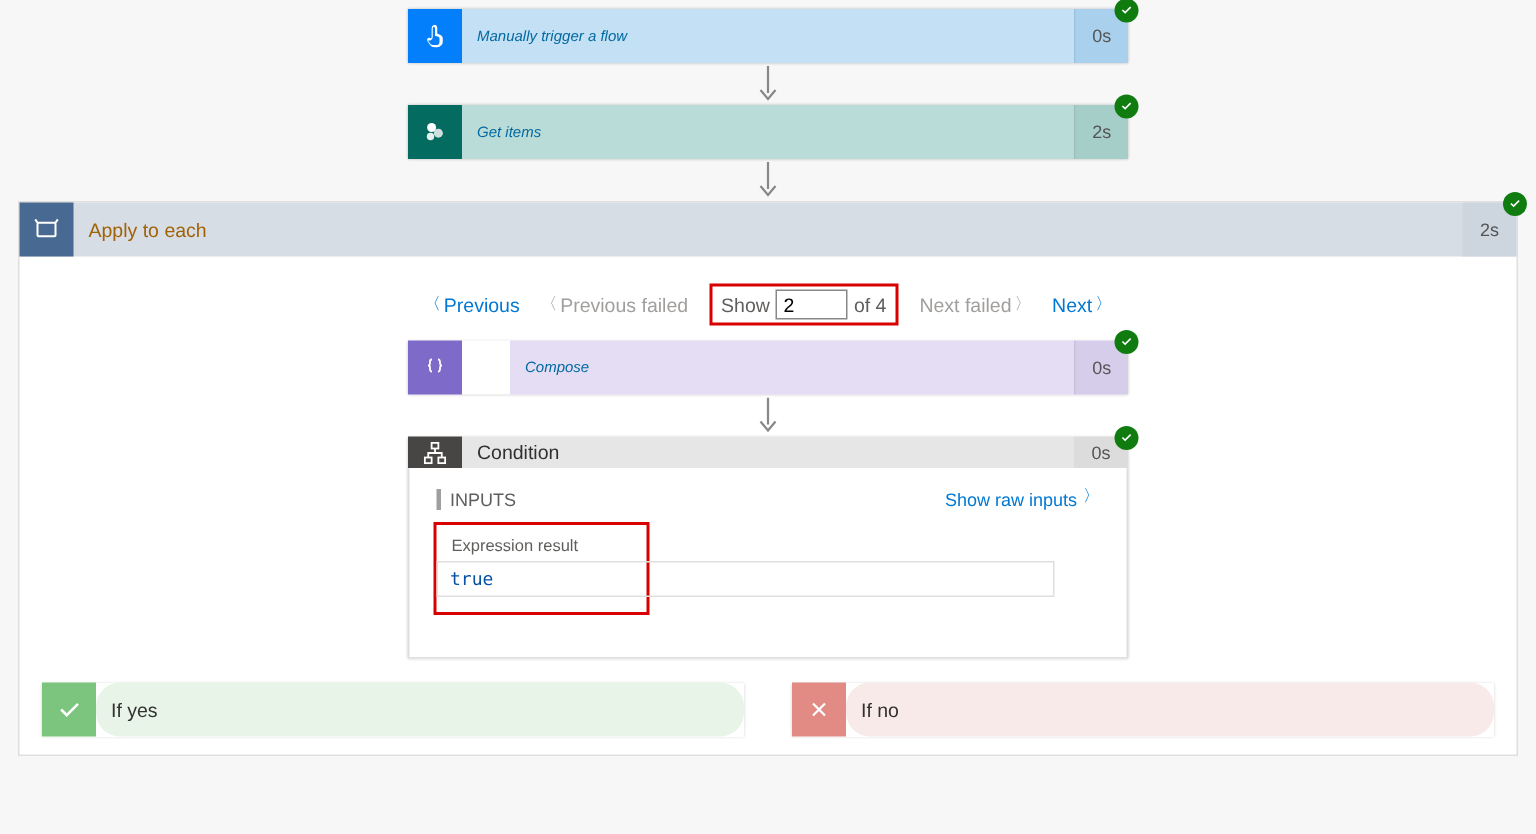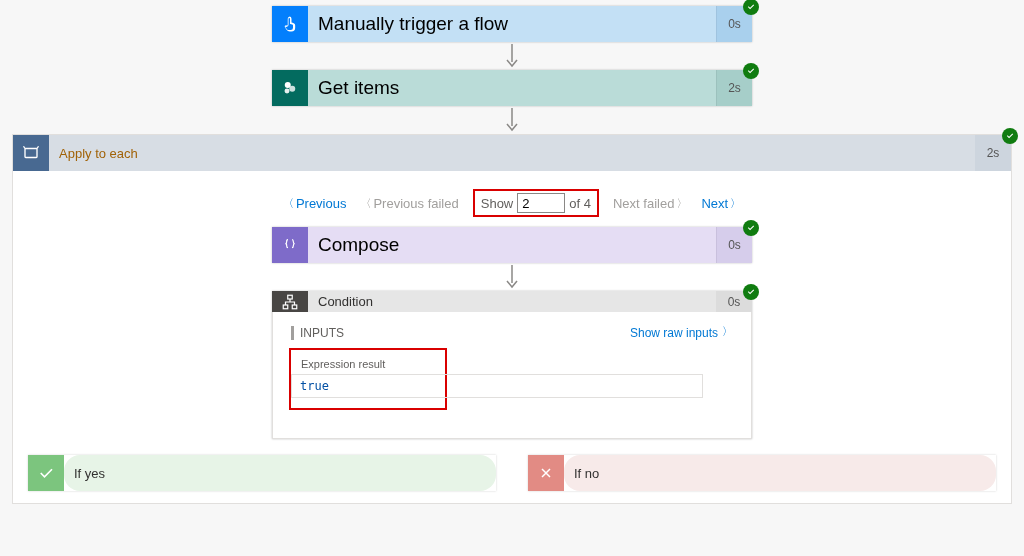--- a/index.html
+++ b/index.html
@@ -29,22 +29,23 @@
     display: flex;
     align-items: center;
     justify-content: center;
     flex-shrink: 0;
   }
   .card .title {
     flex: 1;
     display: flex;
     align-items: center;
     padding: 0 10px;
-    font-size: 19px;
-    color: #000000;
+    font-size: 10px;
+    color: #0369a1;
+    font-style: italic;
   }
   .card .timing {
     width: 36px;
     display: flex;
     align-items: center;
     justify-content: center;
     font-size: 12px;
     color: #555;
     border-left: 1px solid rgba(0,0,0,0.06);
   }
@@ -142,21 +143,21 @@
     border: 2px solid #d90000;
     padding: 2px 6px;
     display: inline-flex;
     align-items: center;
     gap: 4px;
   }
   .chev { font-size: 11px; line-height: 1; }
 
   
   .c-compose .icon { background: #7e6bc9; }
-  .c-compose .title { background: #e5ddf4; }
+  .c-compose .title { background: #e5ddf4; margin-left: 32px; }
   .c-compose .timing { background: #d6cdeb; }
   .cond-card {
     width: 480px;
     box-shadow: 0 0 2px rgba(0,0,0,0.25);
     background: #fff;
     position: relative;
   }
   .cond-header {
     display: flex;
     align-items: stretch;
@@ -183,21 +184,21 @@
   .inputs-row .inputs-label::before {
     content: "";
     display: inline-block;
     width: 3px; height: 14px;
     background: #a19f9d;
   }
   .inputs-row .raw { color: #0078d4; cursor: pointer; display: inline-flex; align-items: flex-start; gap: 4px; }
   .expr-block {
     border: 2px solid #d90000;
     padding: 8px 10px 10px 10px;
-    width: 158px;
+    width: 144px;
   }
   .expr-block .lbl { font-size: 11px; color: #605e5c; margin-bottom: 4px; }
   .expr-field {
     border: 1px solid #e1dfdd;
     padding: 4px 8px;
     width: 412px;
     margin-left: -10px;
   }
   .expr-value {
     font-family: Consolas, Menlo, monospace;

